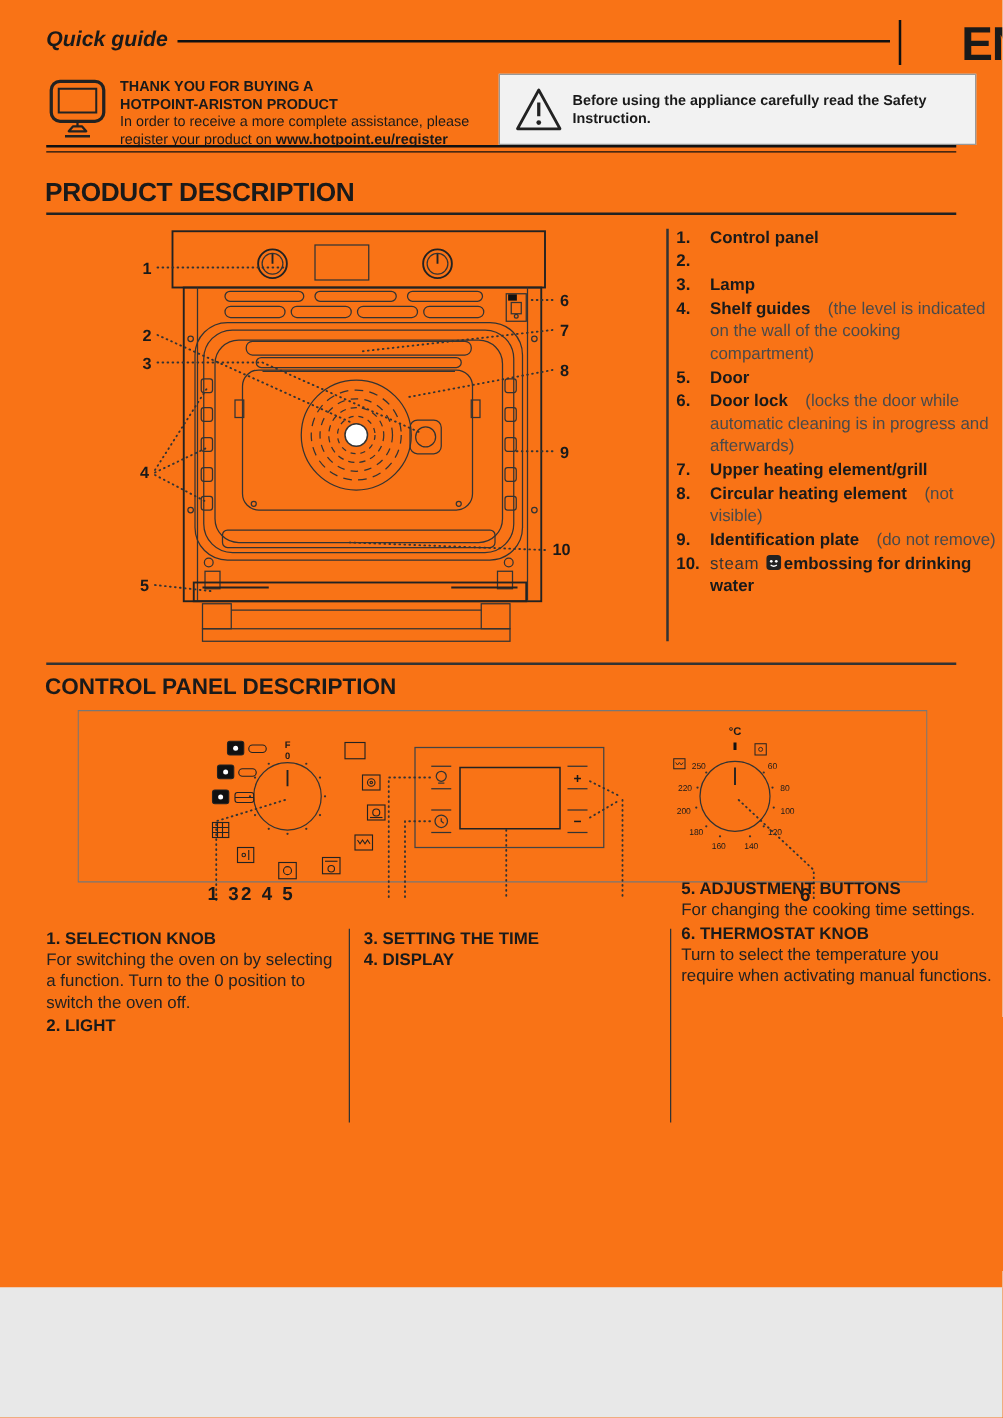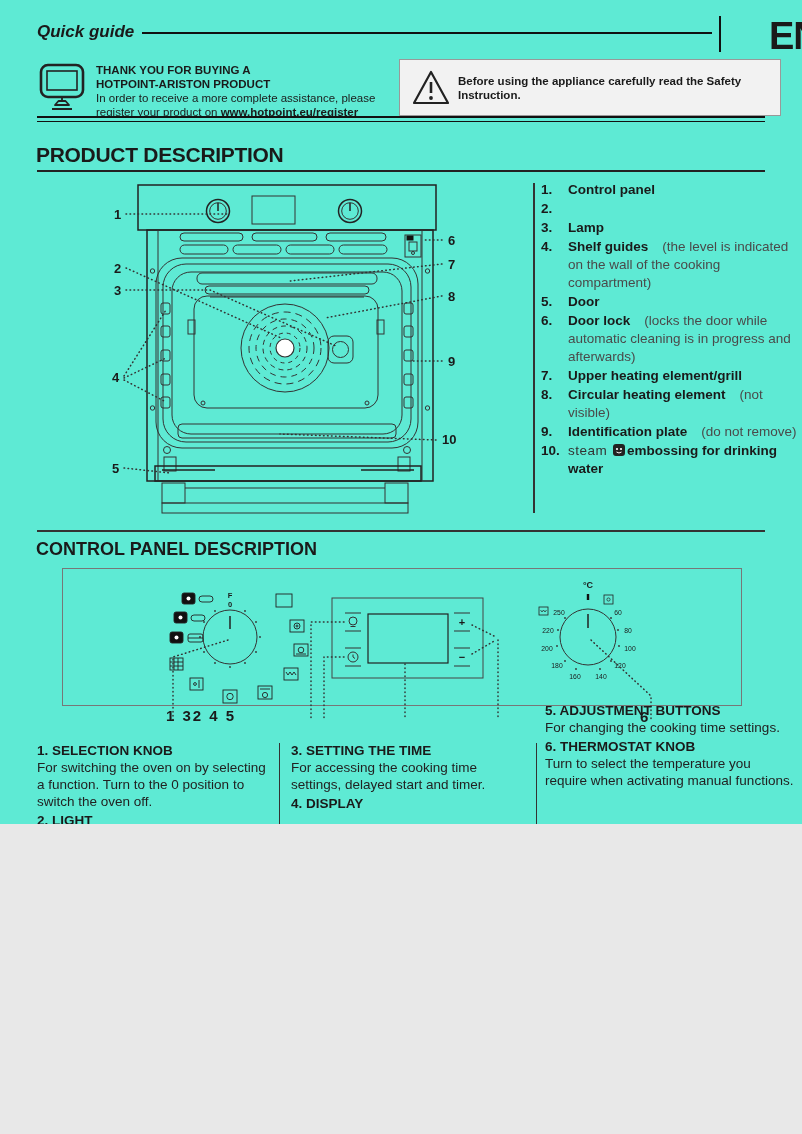--- a/index.html
+++ b/index.html
@@ -1,16 +1,16 @@
 <!DOCTYPE html>
 <html><head>
 <meta charset="utf-8">
 <style>
   html,body{margin:0;padding:0;background:#e8e8e8;}
-  .page{position:relative;width:802px;height:824px;background:#5eead4;font-family:"Liberation Sans",sans-serif;color:#1a1a1a;overflow:hidden;}
+  .page{position:relative;width:802px;height:1030px;background:#f97316;font-family:"Liberation Sans",sans-serif;color:#1a1a1a;overflow:hidden;}
   .abs{position:absolute;}
   .b{font-weight:bold;}
   svg text{font-family:"Liberation Sans",sans-serif;fill:#1a1a1a;}
   .ln{fill:none;stroke:#333;stroke-width:1;}
   .ln15{fill:none;stroke:#222;stroke-width:1.5;}
   .dotl{fill:none;stroke:#333;stroke-width:1.5;stroke-dasharray:.6 3.4;stroke-linecap:round;}
   .svg-callout{font-size:13px;font-weight:bold;}
   .svg-tinyF{font-size:7.5px;font-weight:bold;}
   .svg-temp{font-size:6.8px;}
   .svg-unit{font-size:9px;font-weight:bold;}
@@ -418,21 +418,20 @@
   <div class="abs vline" style="left:536px;top:743px;width:1px;height:155px;"></div>
 
   <div class="abs legend" style="left:37px;top:742px;width:235px;">
     <h4>1. SELECTION KNOB</h4>
     <p>For switching the oven on by selecting a function. Turn to the  0  position to switch the oven off.</p>
     <h4>2. LIGHT</h4>
   </div>
 
   <div class="abs legend" style="left:291px;top:742px;width:232px;">
     <h4>3. SETTING THE TIME</h4>
-    <p>For accessing the cooking time settings, delayed start and timer.</p>
     <h4>4. DISPLAY</h4>
   </div>
 
   <div class="abs legend" style="left:545px;top:702px;width:250px;">
     <h4>5. ADJUSTMENT BUTTONS</h4>
     <p>For changing the cooking time settings.</p>
     <h4>6. THERMOSTAT KNOB</h4>
     <p>Turn to select the temperature you require when activating manual functions.</p>
   </div>
 

